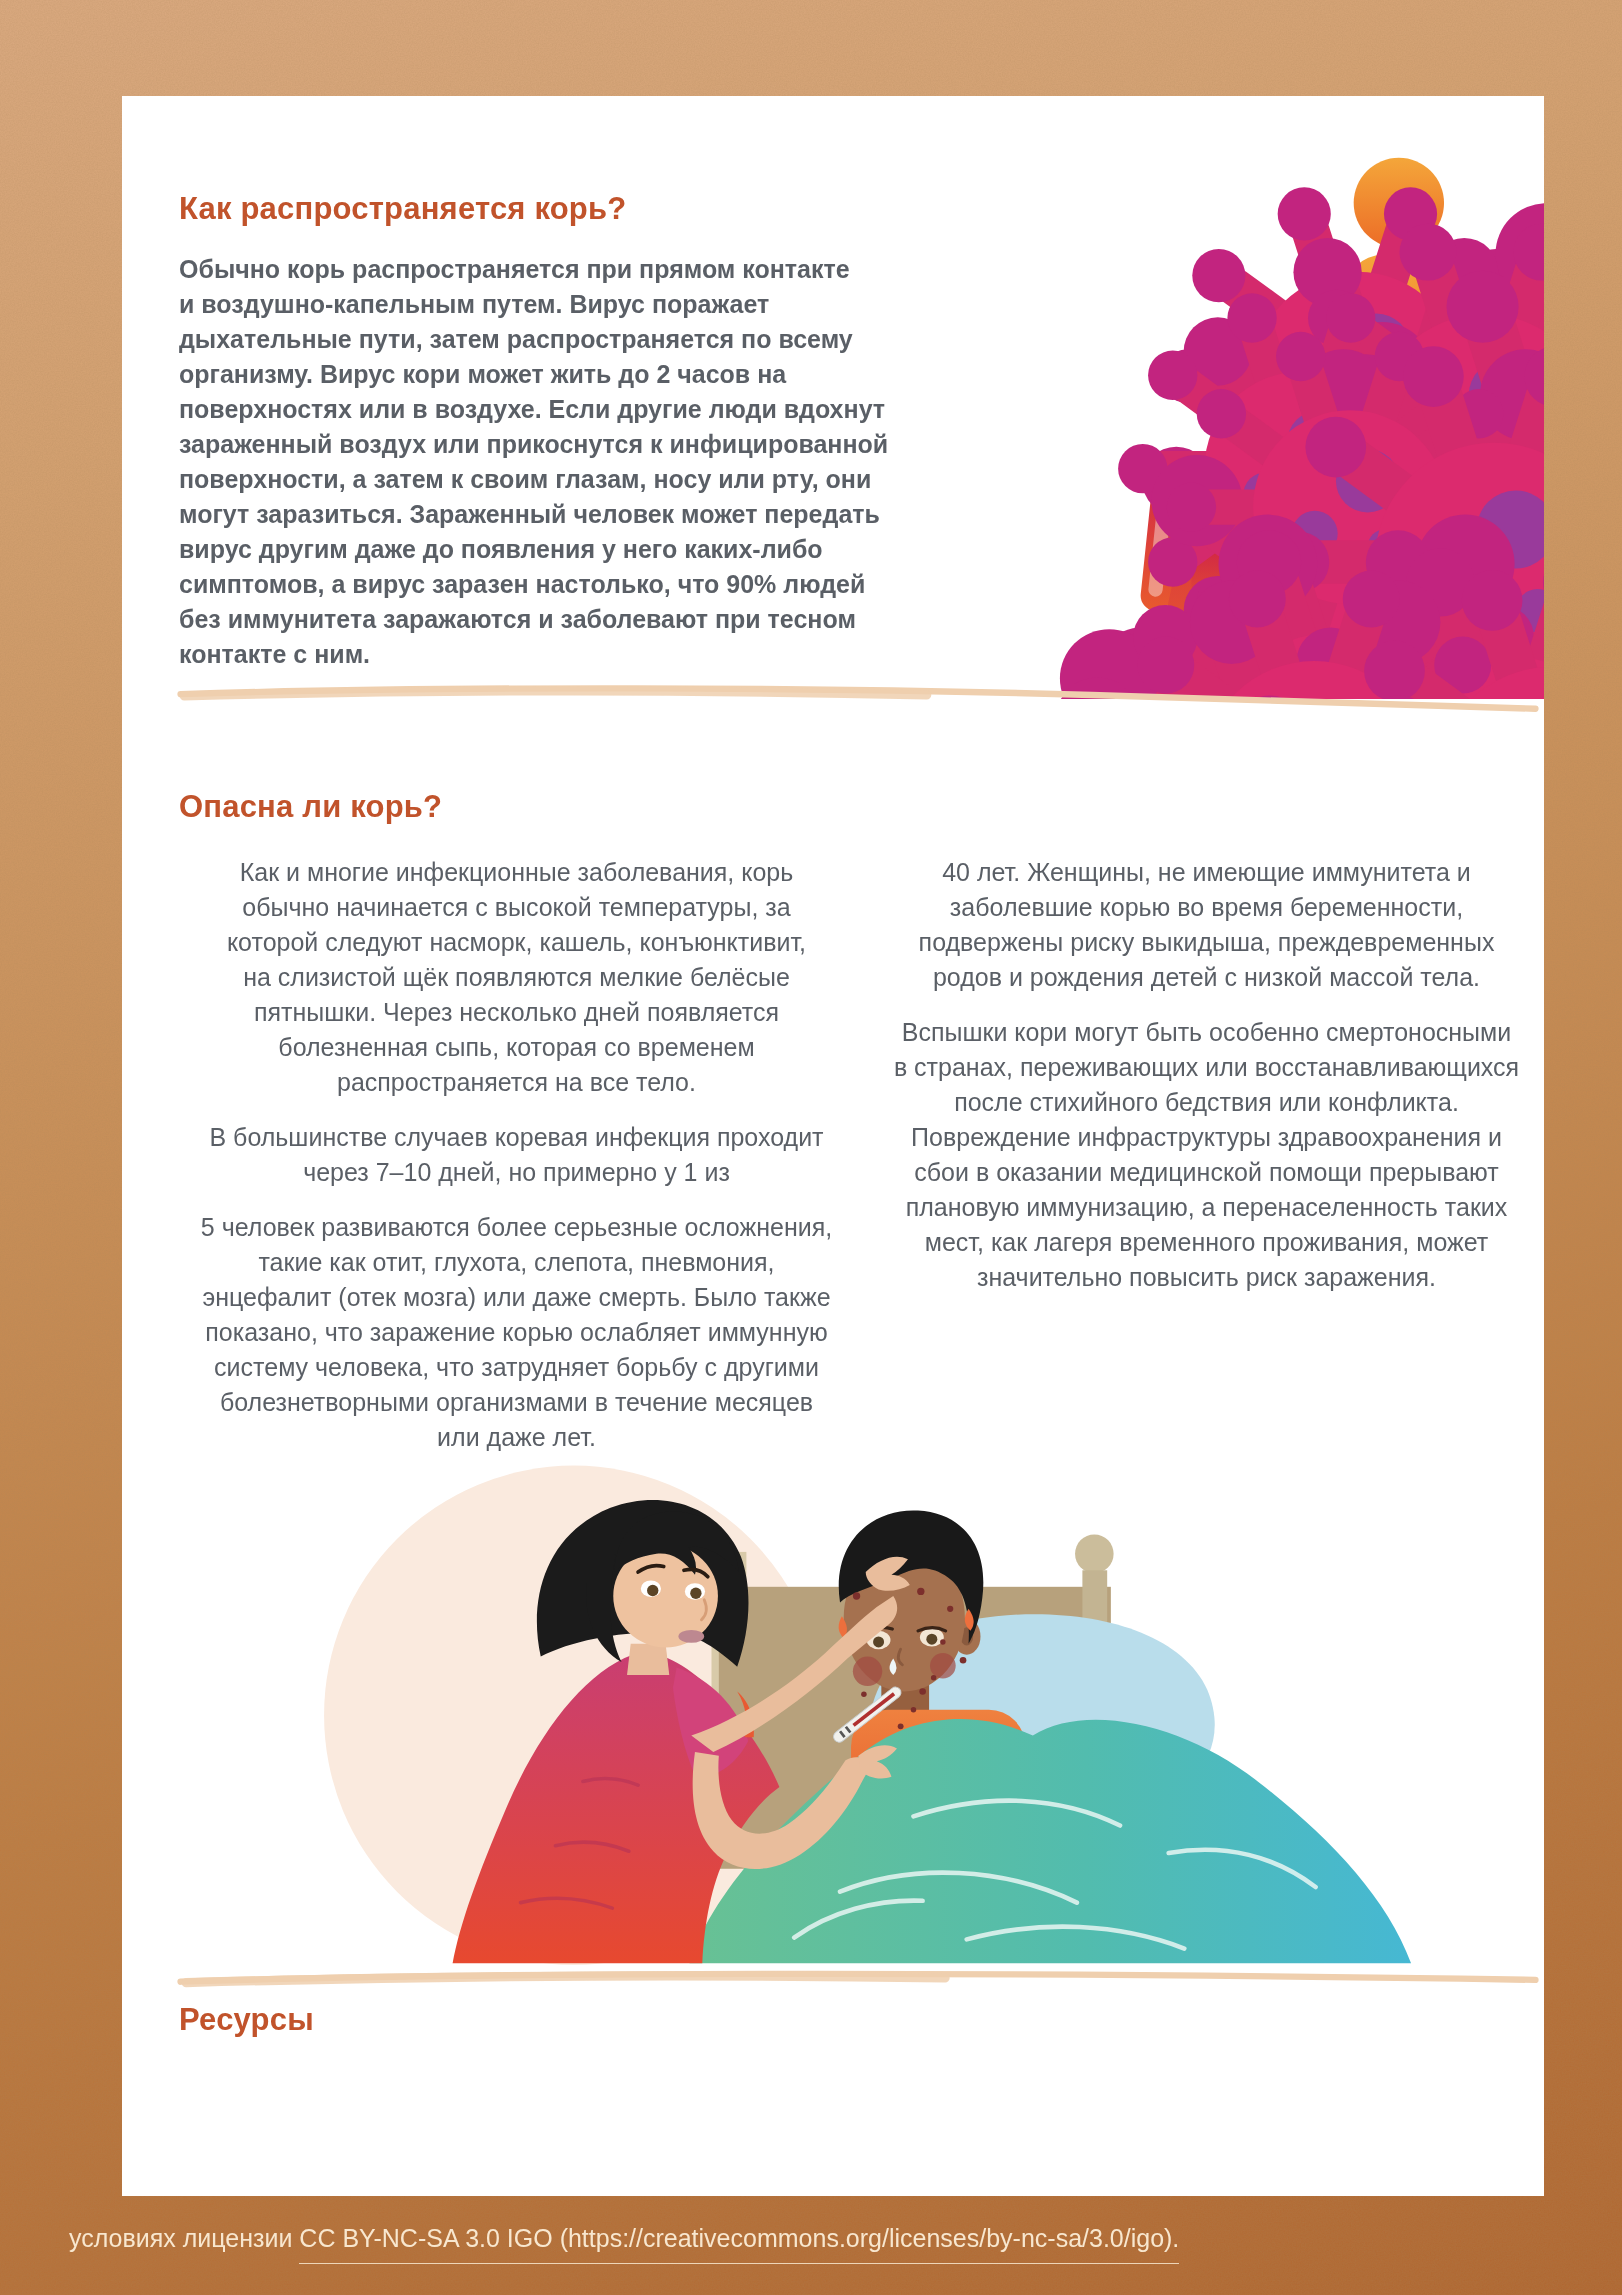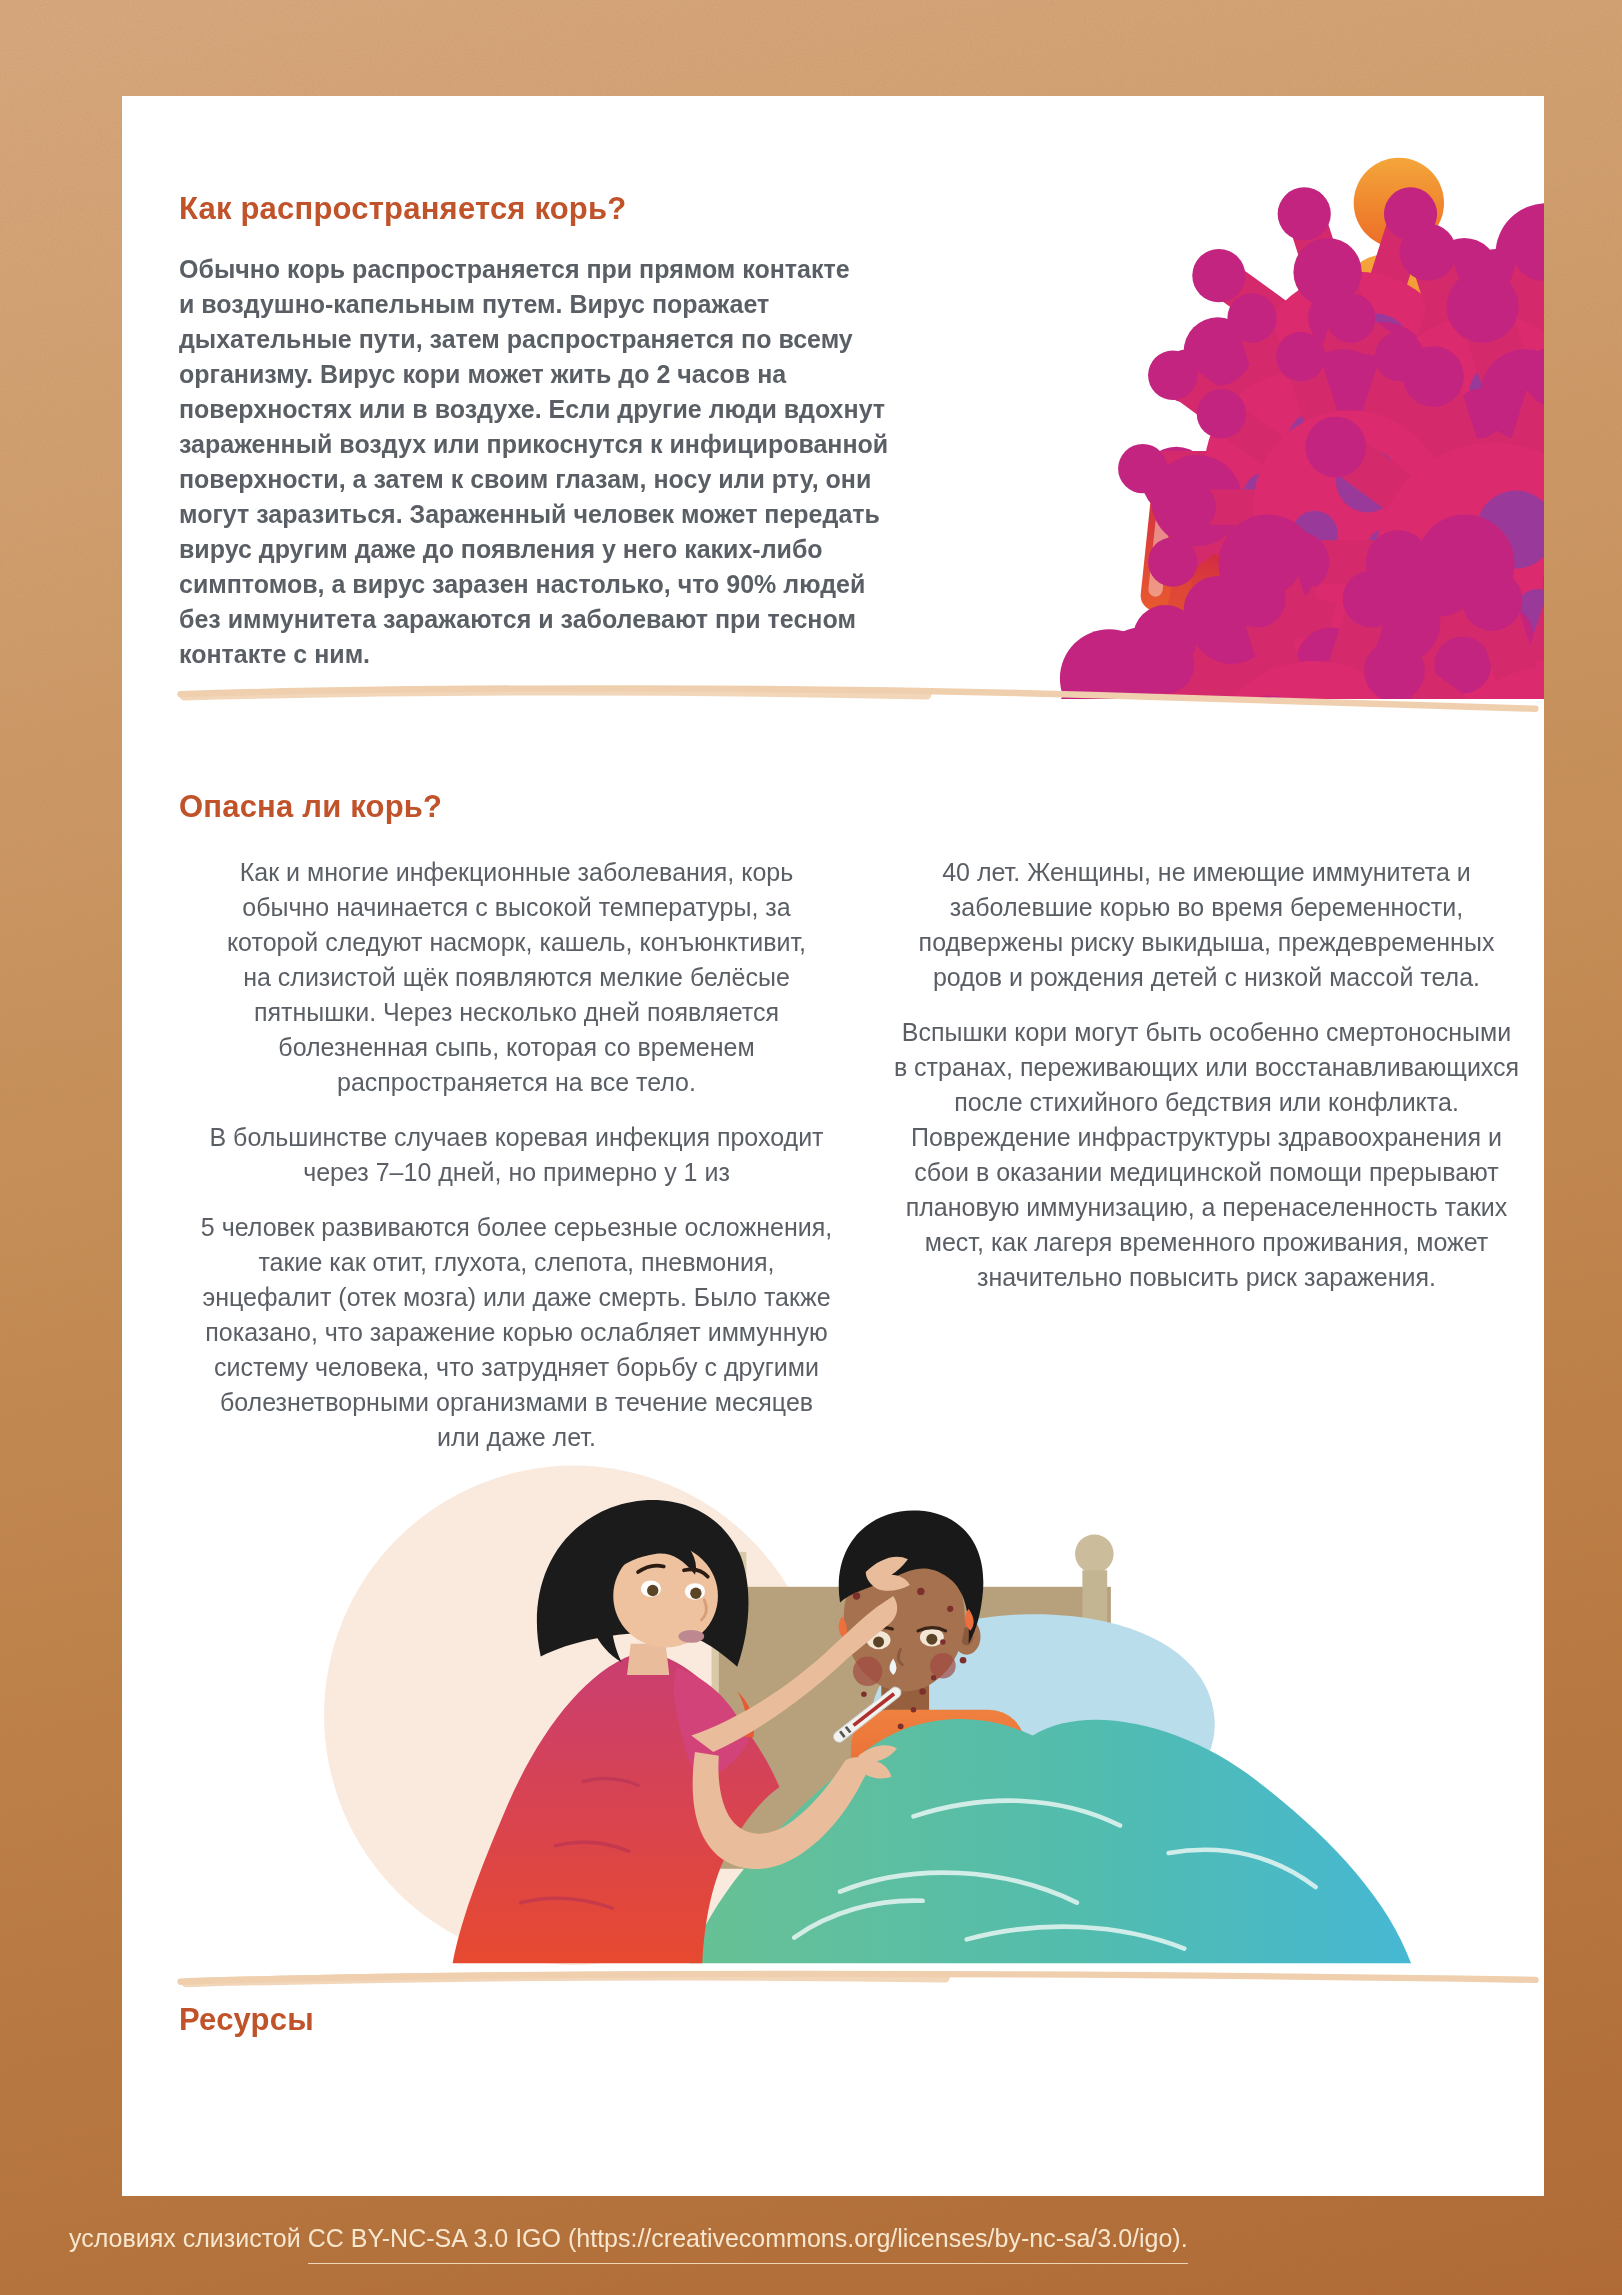--- a/index.html
+++ b/index.html
@@ -360,18 +360,18 @@
         <path d="M6,16 C360,5 900,5 1484,14" stroke-width="7"></path>
         <path d="M12,17 C300,9 580,8 840,12" stroke-width="10" opacity="0.85"></path>
       </g>
     </svg>
 
     <h2 class="h res-heading">Ресурсы</h2>
   </div>
 
   <div class="footer">
     <div>
-      <span>условиях слизистой </span><a class="flink">CC BY-NC-SA 3.0 IGO (https://creativecommons.org/licenses/by-nc-sa/3.0/igo).</a>
+      <span>условиях лицензии </span><a class="flink">CC BY-NC-SA 3.0 IGO (https://creativecommons.org/licenses/by-nc-sa/3.0/igo).</a>
     </div>
   </div>
 
 </div>
 
 
 </body></html>

